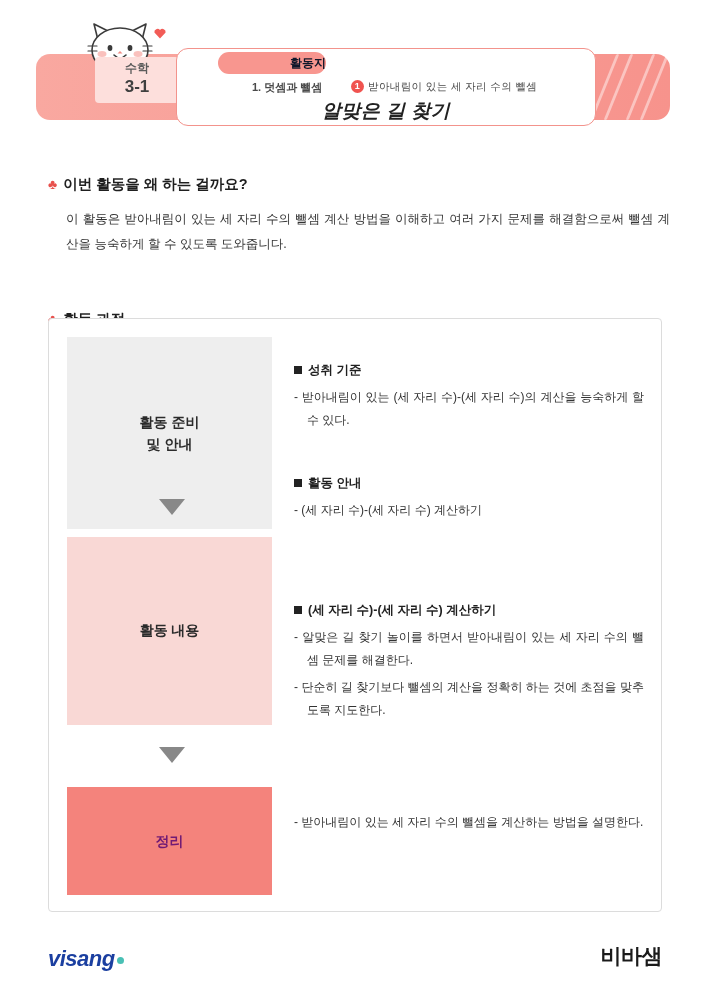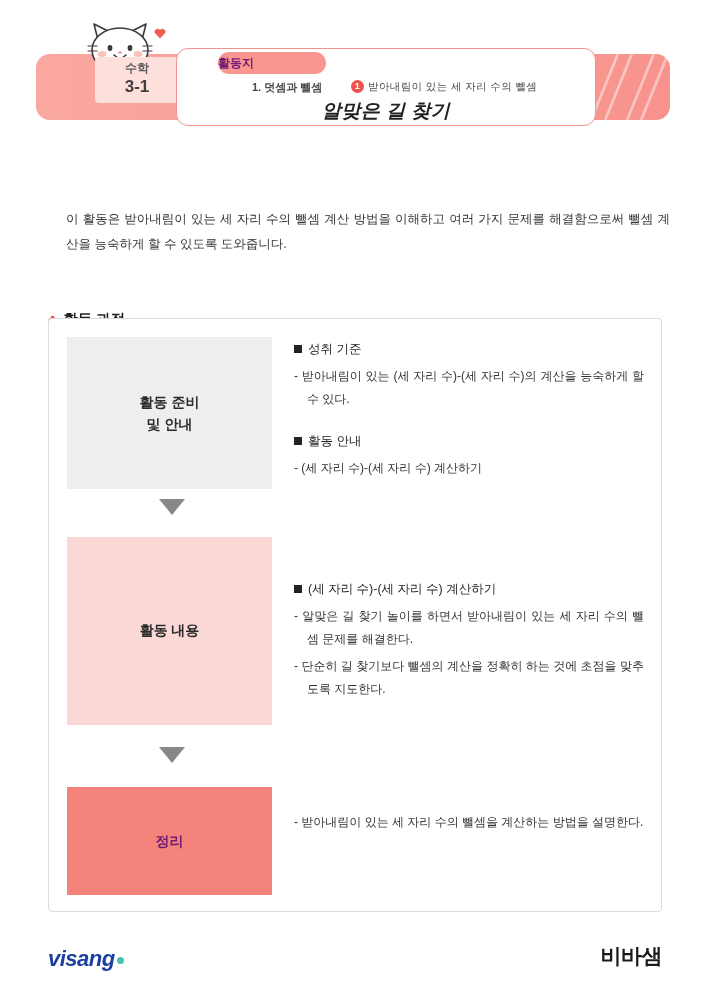--- a/index.html
+++ b/index.html
@@ -79,24 +79,24 @@
     background: #ffffff;
     border: 1.6px solid #f3938c;
     border-radius: 12px;
   }
   .tag {
     position: absolute;
     left: 182px; top: 34px;
     width: 108px; height: 22px;
     background: #f8968f;
     border-radius: 11px;
-    color: #701a75;
+    color: #0f172a;
     font-size: 12px;
     font-weight: bold;
-    text-align: left;
+    text-align: right;
     line-height: 22px;
   }
   .crumb-left {
     position: absolute;
     left: 172px; top: 62px;
     font-size: 11px;
     color: #4a4a4a;
     font-weight: bold;
     margin-left: 44px;
   }
@@ -169,21 +169,21 @@
     width: 205px;
     display: flex;
     align-items: center;
     justify-content: center;
     text-align: center;
     font-size: 14px;
     font-weight: bold;
     color: #2b2b2b;
     line-height: 1.6;
   }
-  .stage1 { top: 18px;  height: 152px; background: #eeeeee; }
+  .stage1 { top: 18px;  height: 192px; background: #eeeeee; }
   .stage2 { top: 218px; height: 188px; background: #f9d8d5; font-family: Liberation Serif, serif; }
   .stage3 { top: 468px; height: 108px; background: #f4837c; color: #701a75; }
 
   .arrow {
     position: absolute;
     left: 110px;
     width: 0; height: 0;
     border-left: 13px solid transparent;
     border-right: 13px solid transparent;
     border-top: 16px solid #888888;
@@ -191,23 +191,24 @@
   .arrow1 { top: 180px; }
   .arrow2 { top: 428px; }
 
   .content-col {
     position: absolute;
     left: 245px;
     width: 350px;
   }
   .blk-title {
     font-size: 12.5px;
-    font-weight: normal;
+    font-weight: bold;
     color: #1f1f1f;
     margin-bottom: 7px;
+    margin-top: 21px;
   }
   .blk-title .sq {
     display: inline-block;
     width: 8px; height: 8px;
     background: #222;
     margin-right: 6px;
   }
   .bullet {
     font-size: 12px;
     line-height: 1.95;
@@ -285,20 +286,23 @@
 
     <div class="title-card"></div>
     <div class="tag">활동지</div>
     <div class="crumb-left">1. 덧셈과 뺄셈</div>
     <div class="crumb-right">
       <span class="crumb-dot">1</span><span>받아내림이 있는 세 자리 수의 뺄셈</span>
     </div>
     <div class="main-title">알맞은 길 찾기</div>
   </div>
 
+  <div class="sec-head" style="left:48px; top:175px;">
+    <span class="clover">♣</span><span>이번 활동을 왜 하는 걸까요?</span>
+  </div>
   <div class="intro">이 활동은 받아내림이 있는 세 자리 수의 뺄셈 계산 방법을 이해하고 여러 가지 문제를 해결함으로써 뺄셈 계산을 능숙하게 할 수 있도록 도와줍니다.</div>
 
   <div class="sec-head" style="left:48px; top:310px;text-align:right;">
     <span class="clover">♣</span><span>활동 과정</span>
   </div>
 
   <div class="flow">
 
     <div class="stage stage1">
       <div>

